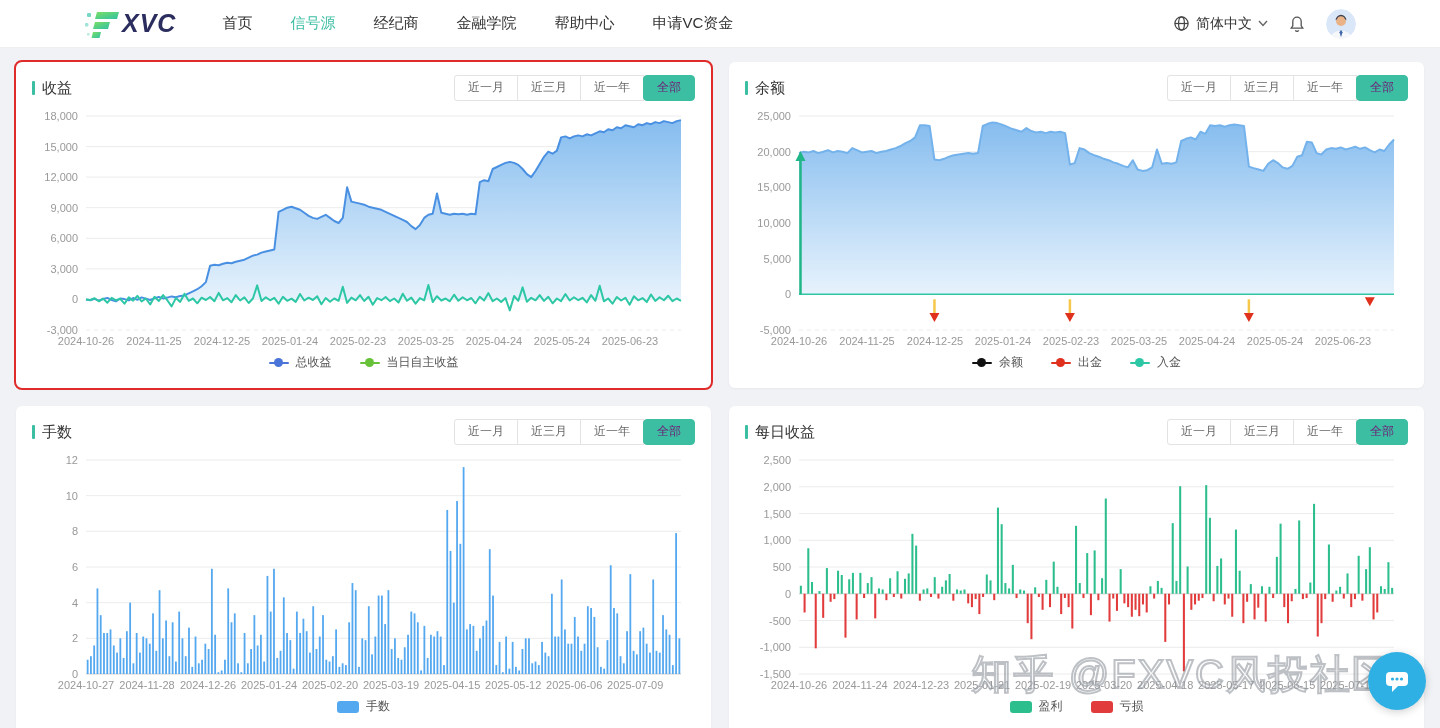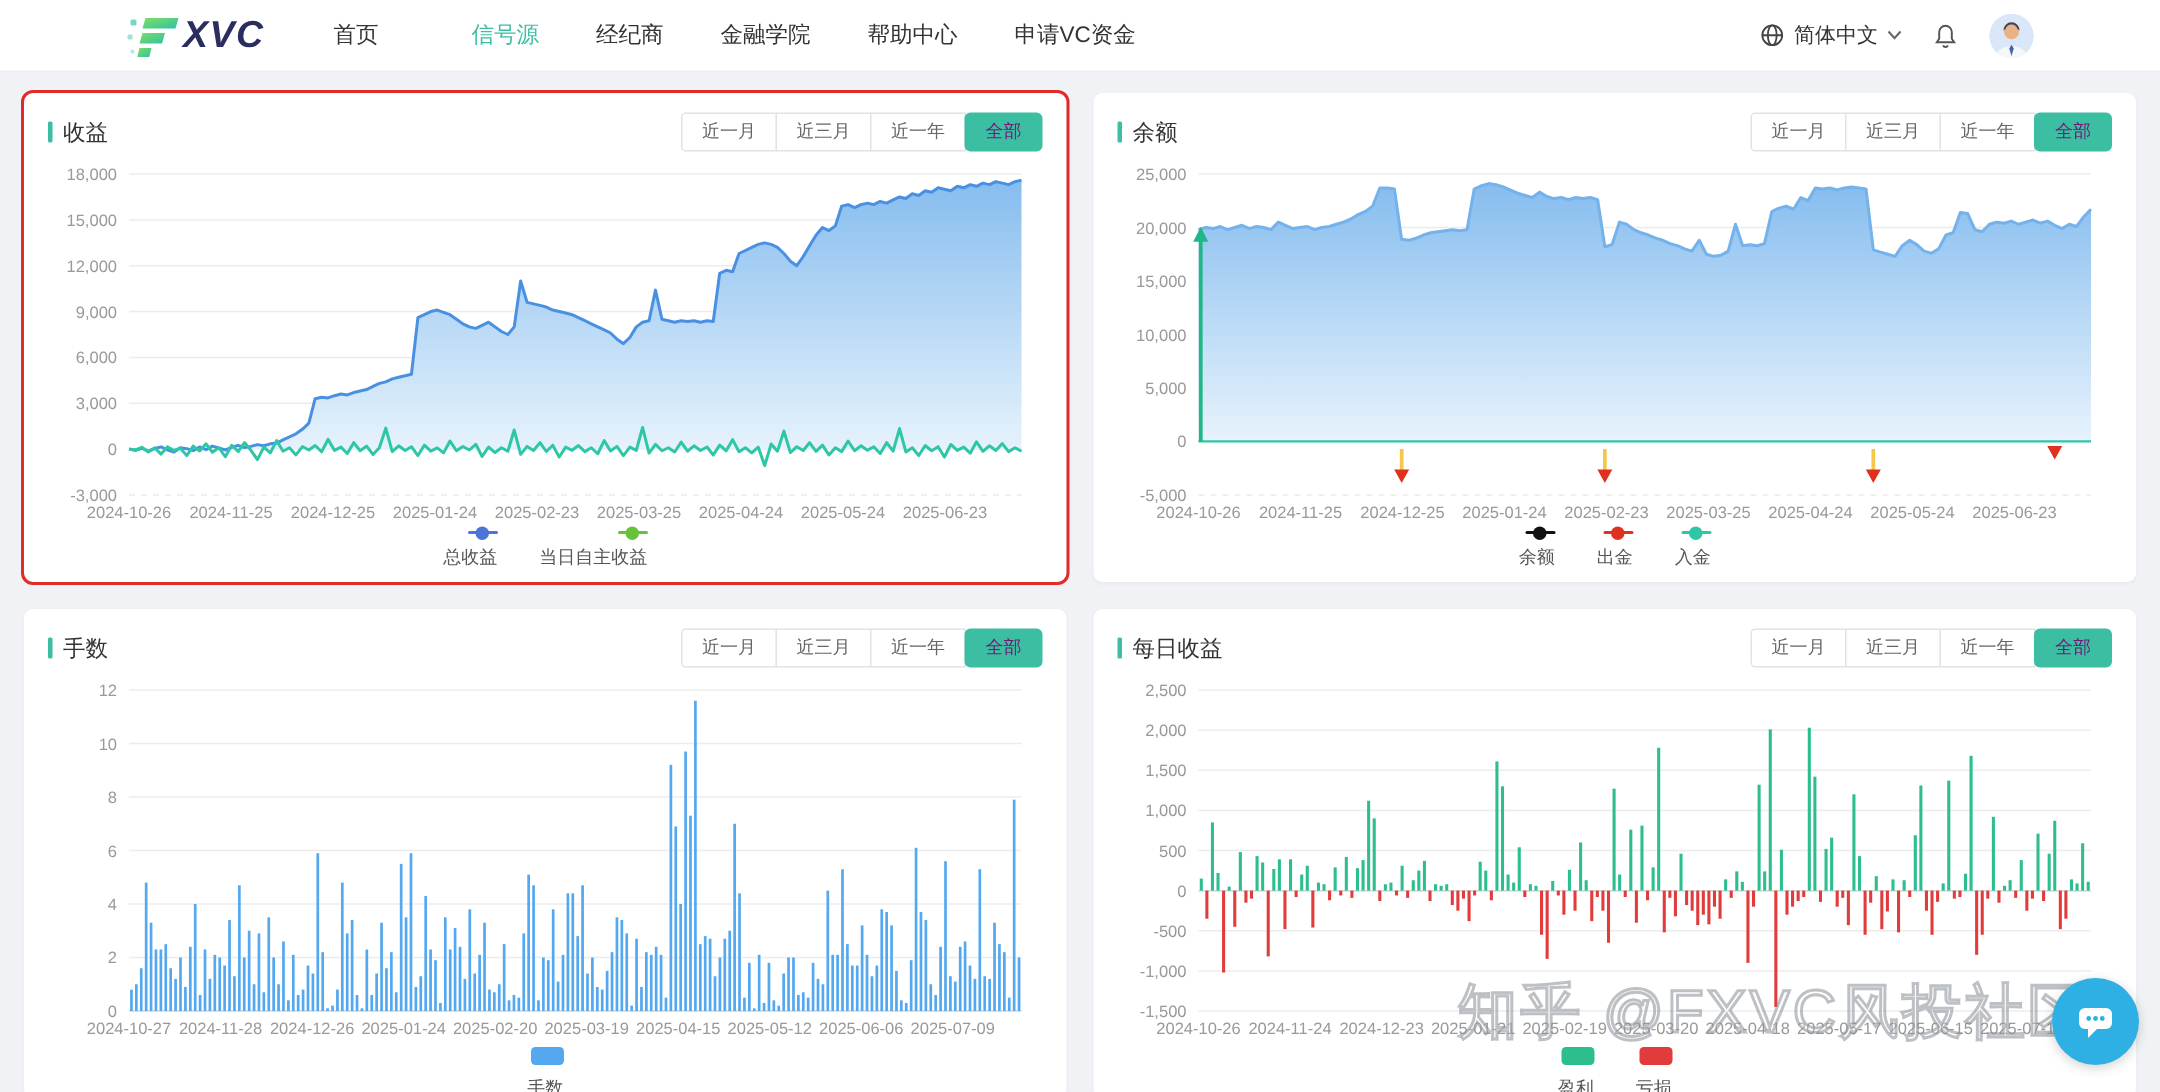--- a/index.html
+++ b/index.html
@@ -11,21 +11,21 @@
   }
   
   header {
     height:48px; background:#fff; border-bottom:1px solid #efefef;
     display:flex; align-items:center; padding:0 84px;
   }
   .logo { display:flex; align-items:center; gap:2px; margin-right:46px; cursor:pointer; }
   .logo-text { font-size:25px; font-weight:800; font-style:italic; color:#2c2d5f; letter-spacing:1px; }
   .menu { display:flex; gap:38px; }
   .menu a { font-size:15px; color:#333; text-decoration:none; cursor:pointer; white-space:nowrap; }
-  .menu a.active { color:var(--accent);margin-left:24px; }
+  .menu a.active { color:var(--accent); }
   .nav-right { margin-left:auto; display:flex; align-items:center; gap:20px; }
   .lang { display:flex; align-items:center; gap:6px; font-size:14px; color:#333; cursor:pointer; }
   .avatar { width:30px; height:30px; border-radius:50%; overflow:hidden; display:block; cursor:pointer; }
   
   main { padding:14px 16px; display:grid; grid-template-columns:1fr 1fr; gap:18px; }
   .card {
     background:#fff; border-radius:6px; padding:10px 16px; height:326px;
     box-shadow:0 1px 3px rgba(0,0,0,0.04);
   }
   .card.highlight { outline:2px solid var(--hl); }
@@ -36,21 +36,21 @@
   .fbtn {
     padding:4px 13px; font-size:12px; color:#666; background:#fff;
     border:1px solid #e3e3e3; margin-left:-1px; cursor:pointer; line-height:1.3;
   }
   .fbtn:first-child { border-radius:3px 0 0 3px;text-align:center; }
   .fbtn:last-child  { border-radius:0 3px 3px 0; }
   .fbtn.sel { background:var(--accent); border-color:var(--accent); color:#701a75; border-radius:4px; }
   .chart { height:244px; margin-top:2px; }
   svg text.tk { font-size:11px; fill:#999; font-family:"Liberation Sans", sans-serif; }
   .legend { display:flex; justify-content:center; align-items:center; gap:28px; margin-top:4px; font-size:12px; color:#555; }
-  .lg-item { display:inline-flex; align-items:flex-end; gap:7px; cursor:pointer;flex-direction:column; }
+  .lg-item { display:inline-flex; align-items:center; gap:7px; cursor:pointer; }
   .lg-line { width:20px; height:2px; border-radius:1px; position:relative; display:inline-block; }
   .lg-dot { width:9px; height:9px; border-radius:50%; position:absolute; left:5px; top:-3.5px; display:block; }
   .lg-rect { width:22px; height:12px; border-radius:3px; display:inline-block; }
   
   .watermark {
     position:fixed; right:46px; bottom:26px; z-index:50; pointer-events:none;
     font-size:40px; letter-spacing:2px; font-weight:400;
     color:rgba(255,255,255,0.30); -webkit-text-stroke:2px rgba(135,141,148,0.55);
     white-space:nowrap;
   }

